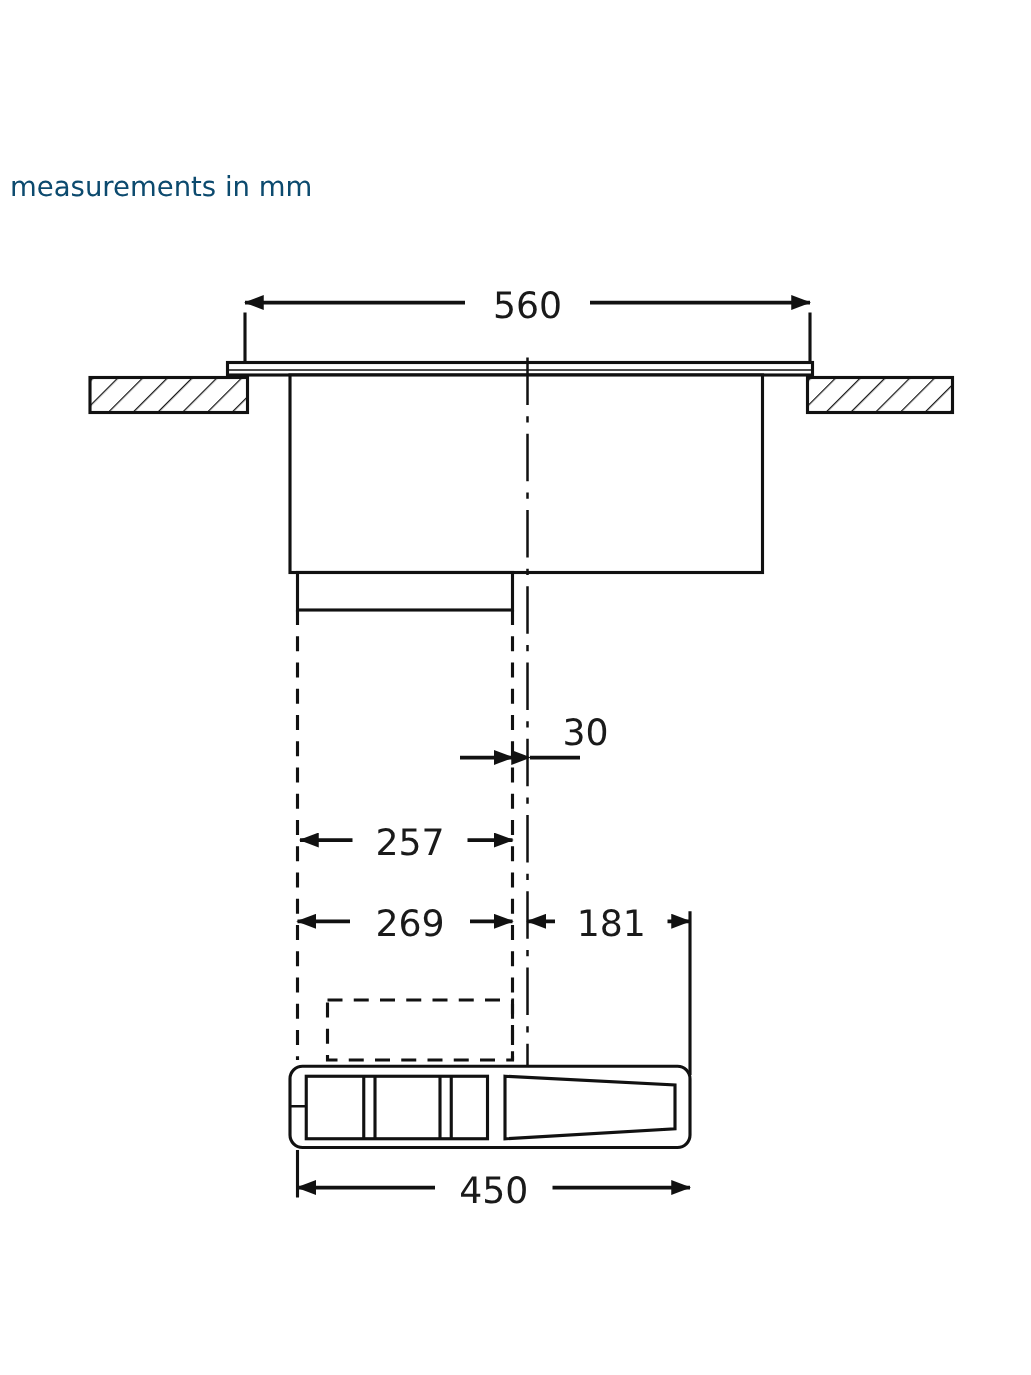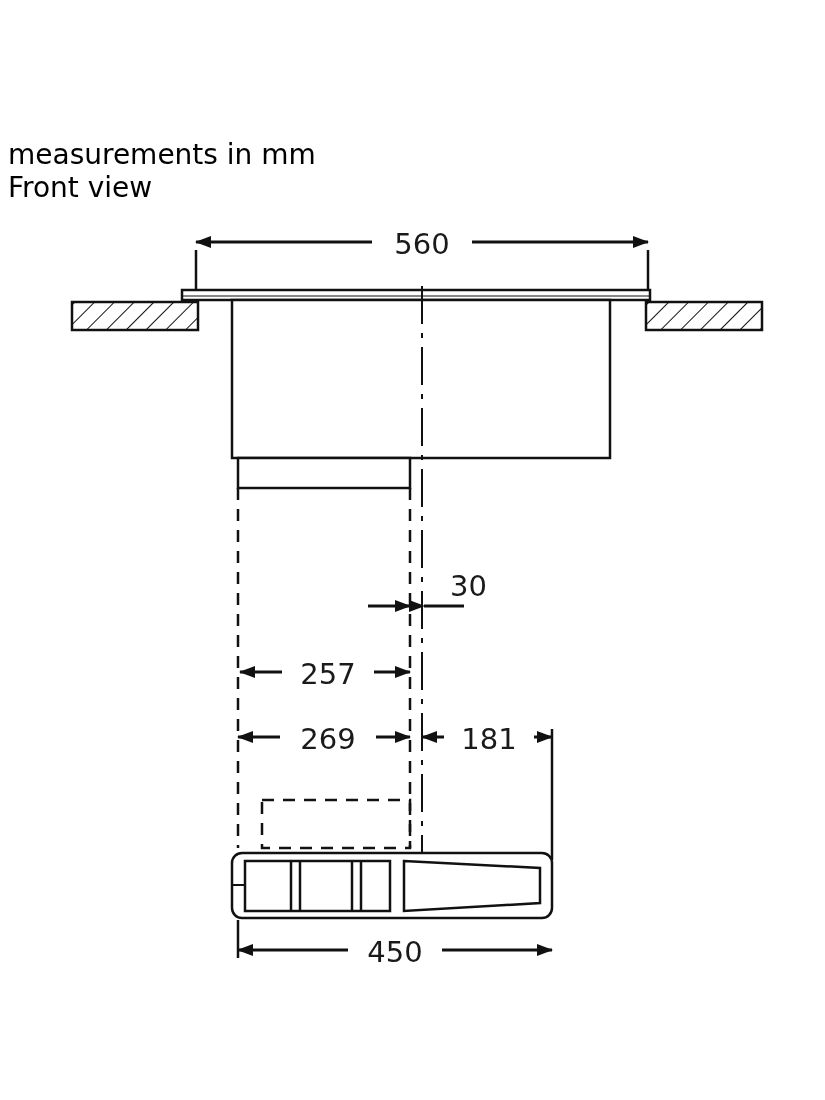--- a/index.html
+++ b/index.html
@@ -19,22 +19,22 @@
     position: absolute;
     inset: 0;
   }
   .label-block {
     position: absolute;
     left: 8px;
     top: 138px;
     line-height: 1.18;
   }
   .label-block .line {
-    font-size: 28px;
-    color: #000000;
+    font-size: 22px;
+    color: #0c4a6e;
     white-space: nowrap;
   }
   svg.tech {
     position: absolute;
     left: 0;
     top: 0;
     width: 825px;
     height: 1100px;
   }
   text.dim {
@@ -43,21 +43,20 @@
     fill: #1a1a1a;
   }
 </style>
 </head>
 <body>
 
 <div id="diagram-root">
 
   <div class="label-block">
     <div class="line">measurements in mm</div>
-    <div class="line">Front view</div>
   </div>
 
   <svg class="tech" viewBox="0 0 825 1100">
     <defs>
       <pattern id="hatch" width="14" height="14" patternTransform="rotate(45)" patternUnits="userSpaceOnUse">
         <line x1="0" y1="0" x2="0" y2="14" stroke="#111" stroke-width="2"></line>
       </pattern>
       <marker id="arrL" markerWidth="16" markerHeight="12" refX="1" refY="6" orient="auto" markerUnits="userSpaceOnUse">
         <path d="M16,0 L0,6 L16,12 z" fill="#111"></path>
       </marker>

